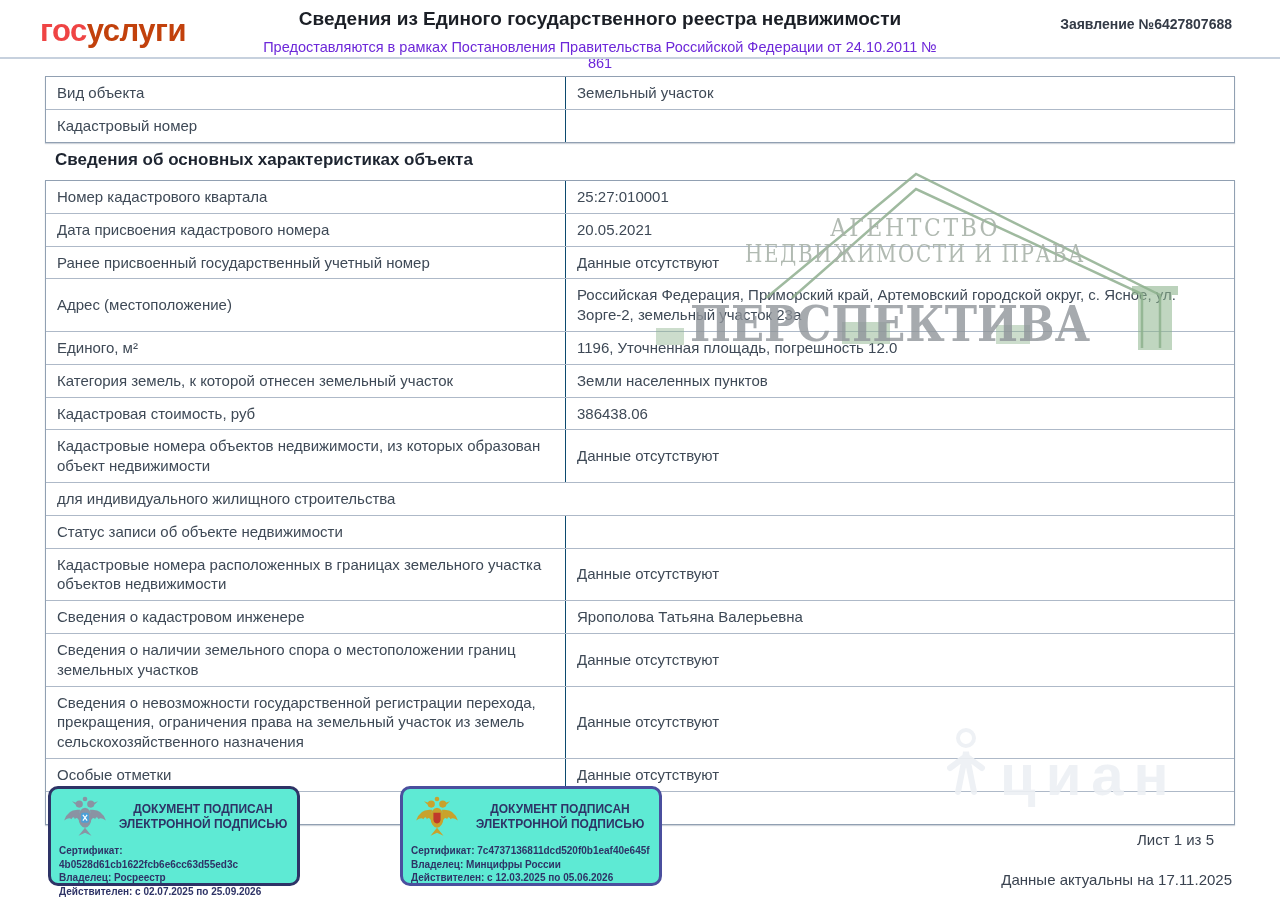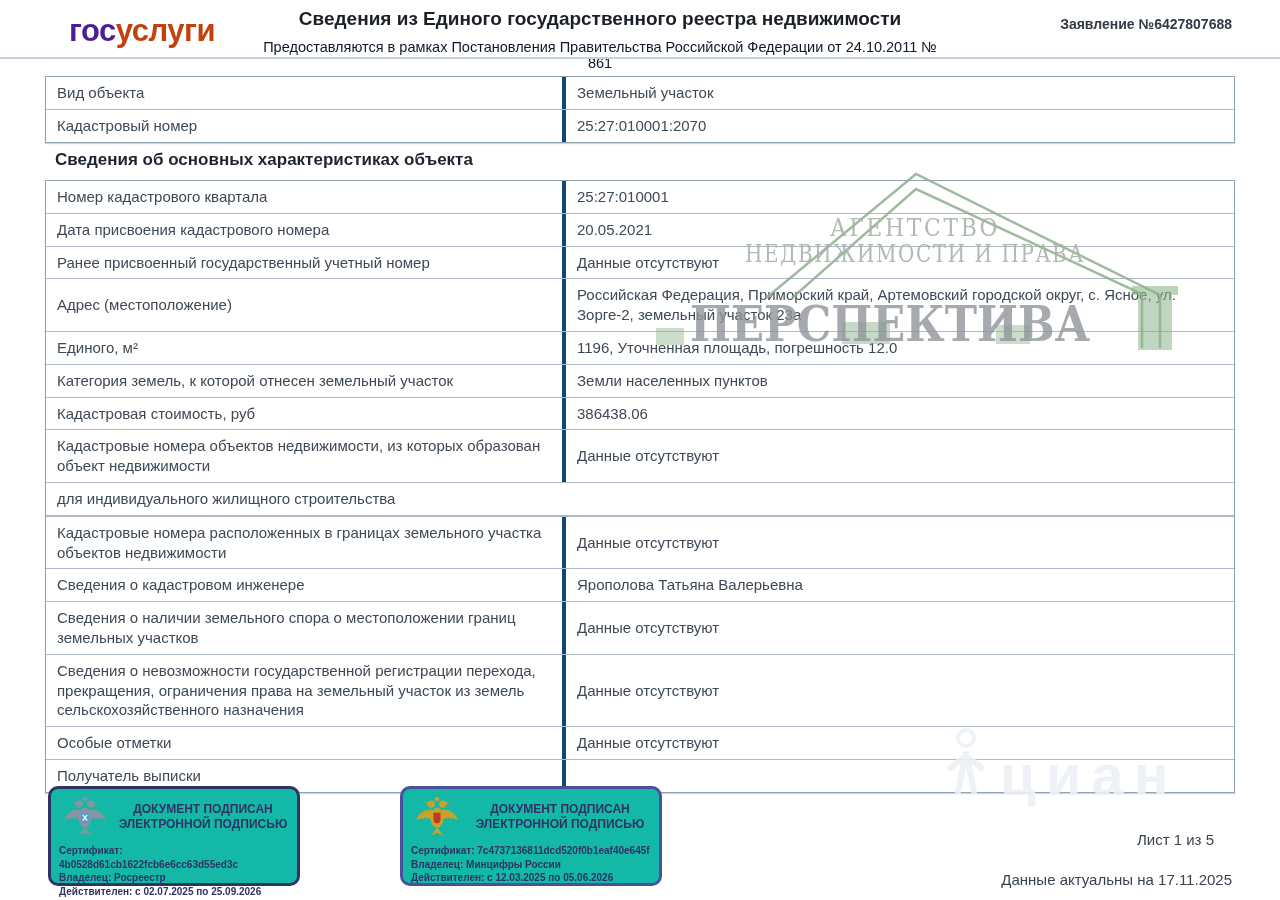--- a/index.html
+++ b/index.html
@@ -2,41 +2,41 @@
 <html><head>
 <meta charset="utf-8">
 <style>
   * { margin:0; padding:0; box-sizing:border-box; }
   html,body { background:#ffffff; }
   body { font-family:"Liberation Sans","DejaVu Sans",sans-serif; }
   .page { position:relative; width:1280px; height:900px; background:#fff; overflow:hidden; }
 
   
   .logo { position:absolute; left:40px; top:13px; font-size:31px; font-weight:bold; letter-spacing:-0.5px; }
-  .logo .p1 { color:#4c1d95;margin-left:29px; }
+  .logo .p1 { color:#ef4444; }
   .logo .p2 { color:#c2410c; }
   .title-block { position:absolute; left:250px; top:8px; width:700px; text-align:center; }
   .doc-title { font-size:19px; font-weight:bold; color:#1b1f26; }
-  .doc-subtitle { margin-top:9px; font-size:14.5px; color:#0f172a; }
+  .doc-subtitle { margin-top:9px; font-size:14.5px; color:#6d28d9; }
   .app-number { position:absolute; right:48px; top:16px; font-size:14px; color:#333a46;font-weight:bold; }
   .header-divider { position:absolute; left:0; top:57px; width:1280px; height:2px; background:#c7d1de; }
 
   
   .tbl { position:absolute; left:45px; width:1190px; border:1px solid #91a0b2; box-shadow:0 1px 1px rgba(120,135,155,.35); }
   .tbl-row { display:flex; border-top:1px solid #aeb9c8; }
   .tbl-row:first-child { border-top:none; }
   .cell { padding:6px 11px; font-size:15px; color:#3e4956; line-height:1.32; display:flex; align-items:center; }
-  .cell-label { width:520px; border-right:4px solid #0c4a6e; }
+  .cell-label { width:520px; border-right:1px solid #0c4a6e; }
   .cell-value { flex:1; }
   #summary-table { top:76px; }
   #details-table { top:180px; }
   .section-title { position:absolute; left:55px; top:150px; font-size:17px; font-weight:bold; color:#1d2430; }
 
   
-  .stamp { position:absolute; top:786px; height:100px; border-radius:10px; background:#14b8a6; padding:5px 8px 4px 8px; }
+  .stamp { position:absolute; top:786px; height:100px; border-radius:10px; background:#5eead4; padding:5px 8px 4px 8px; }
   #stamp-1 { left:48px; width:252px; border:3px solid #2e3366; }
   #stamp-2 { left:400px; width:262px; border:3.5px solid #4a4f9e; }
   .stamp-top { display:flex; align-items:center; gap:6px; }
   .stamp-eagle { flex:0 0 52px; height:46px; display:flex; align-items:center; justify-content:center; }
   .stamp-title { flex:1; text-align:center; font-size:12px; font-weight:bold; color:#2e3366; line-height:1.22; }
   .stamp-lines { margin-top:4px; font-size:10px; font-weight:bold; color:#2e3366; line-height:1.35; }
 
   
   .sheet-label { position:absolute; right:66px; top:831px; font-size:15px; color:#3a4350;margin-left:32px; }
   .actuality-label { position:absolute; right:48px; top:871px; font-size:15px; color:#3a4350; }
@@ -59,21 +59,20 @@
   <div class="app-number">Заявление №6427807688</div>
   <div class="header-divider"></div>
 
   <div class="tbl" id="summary-table">
     <div class="tbl-row">
       <div class="cell cell-label">Вид объекта</div>
       <div class="cell cell-value">Земельный участок</div>
     </div>
     <div class="tbl-row">
       <div class="cell cell-label">Кадастровый номер</div>
-      <div class="cell cell-value">25:27:010001:2070</div>
     </div>
   </div>
 
   <div class="section-title">Сведения об основных характеристиках объекта</div>
 
   <div class="tbl" id="details-table">
     <div class="tbl-row">
       <div class="cell cell-label">Номер кадастрового квартала</div>
       <div class="cell cell-value">25:27:010001</div>
     </div>
@@ -102,20 +101,21 @@
       <div class="cell cell-value">386438.06</div>
     </div>
     <div class="tbl-row">
       <div class="cell cell-label">Кадастровые номера объектов недвижимости, из которых образован объект недвижимости</div>
       <div class="cell cell-value">Данные отсутствуют</div>
     </div>
     <div class="tbl-row">
       <div class="cell cell-value">для индивидуального жилищного строительства</div>
     </div>
     <div class="tbl-row">
+      <div class="cell cell-label">Статус записи об объекте недвижимости</div>
     </div>
     <div class="tbl-row">
       <div class="cell cell-label">Кадастровые номера расположенных в границах земельного участка объектов недвижимости</div>
       <div class="cell cell-value">Данные отсутствуют</div>
     </div>
     <div class="tbl-row">
       <div class="cell cell-label">Сведения о кадастровом инженере</div>
       <div class="cell cell-value">Ярополова Татьяна Валерьевна</div>
     </div>
     <div class="tbl-row">

